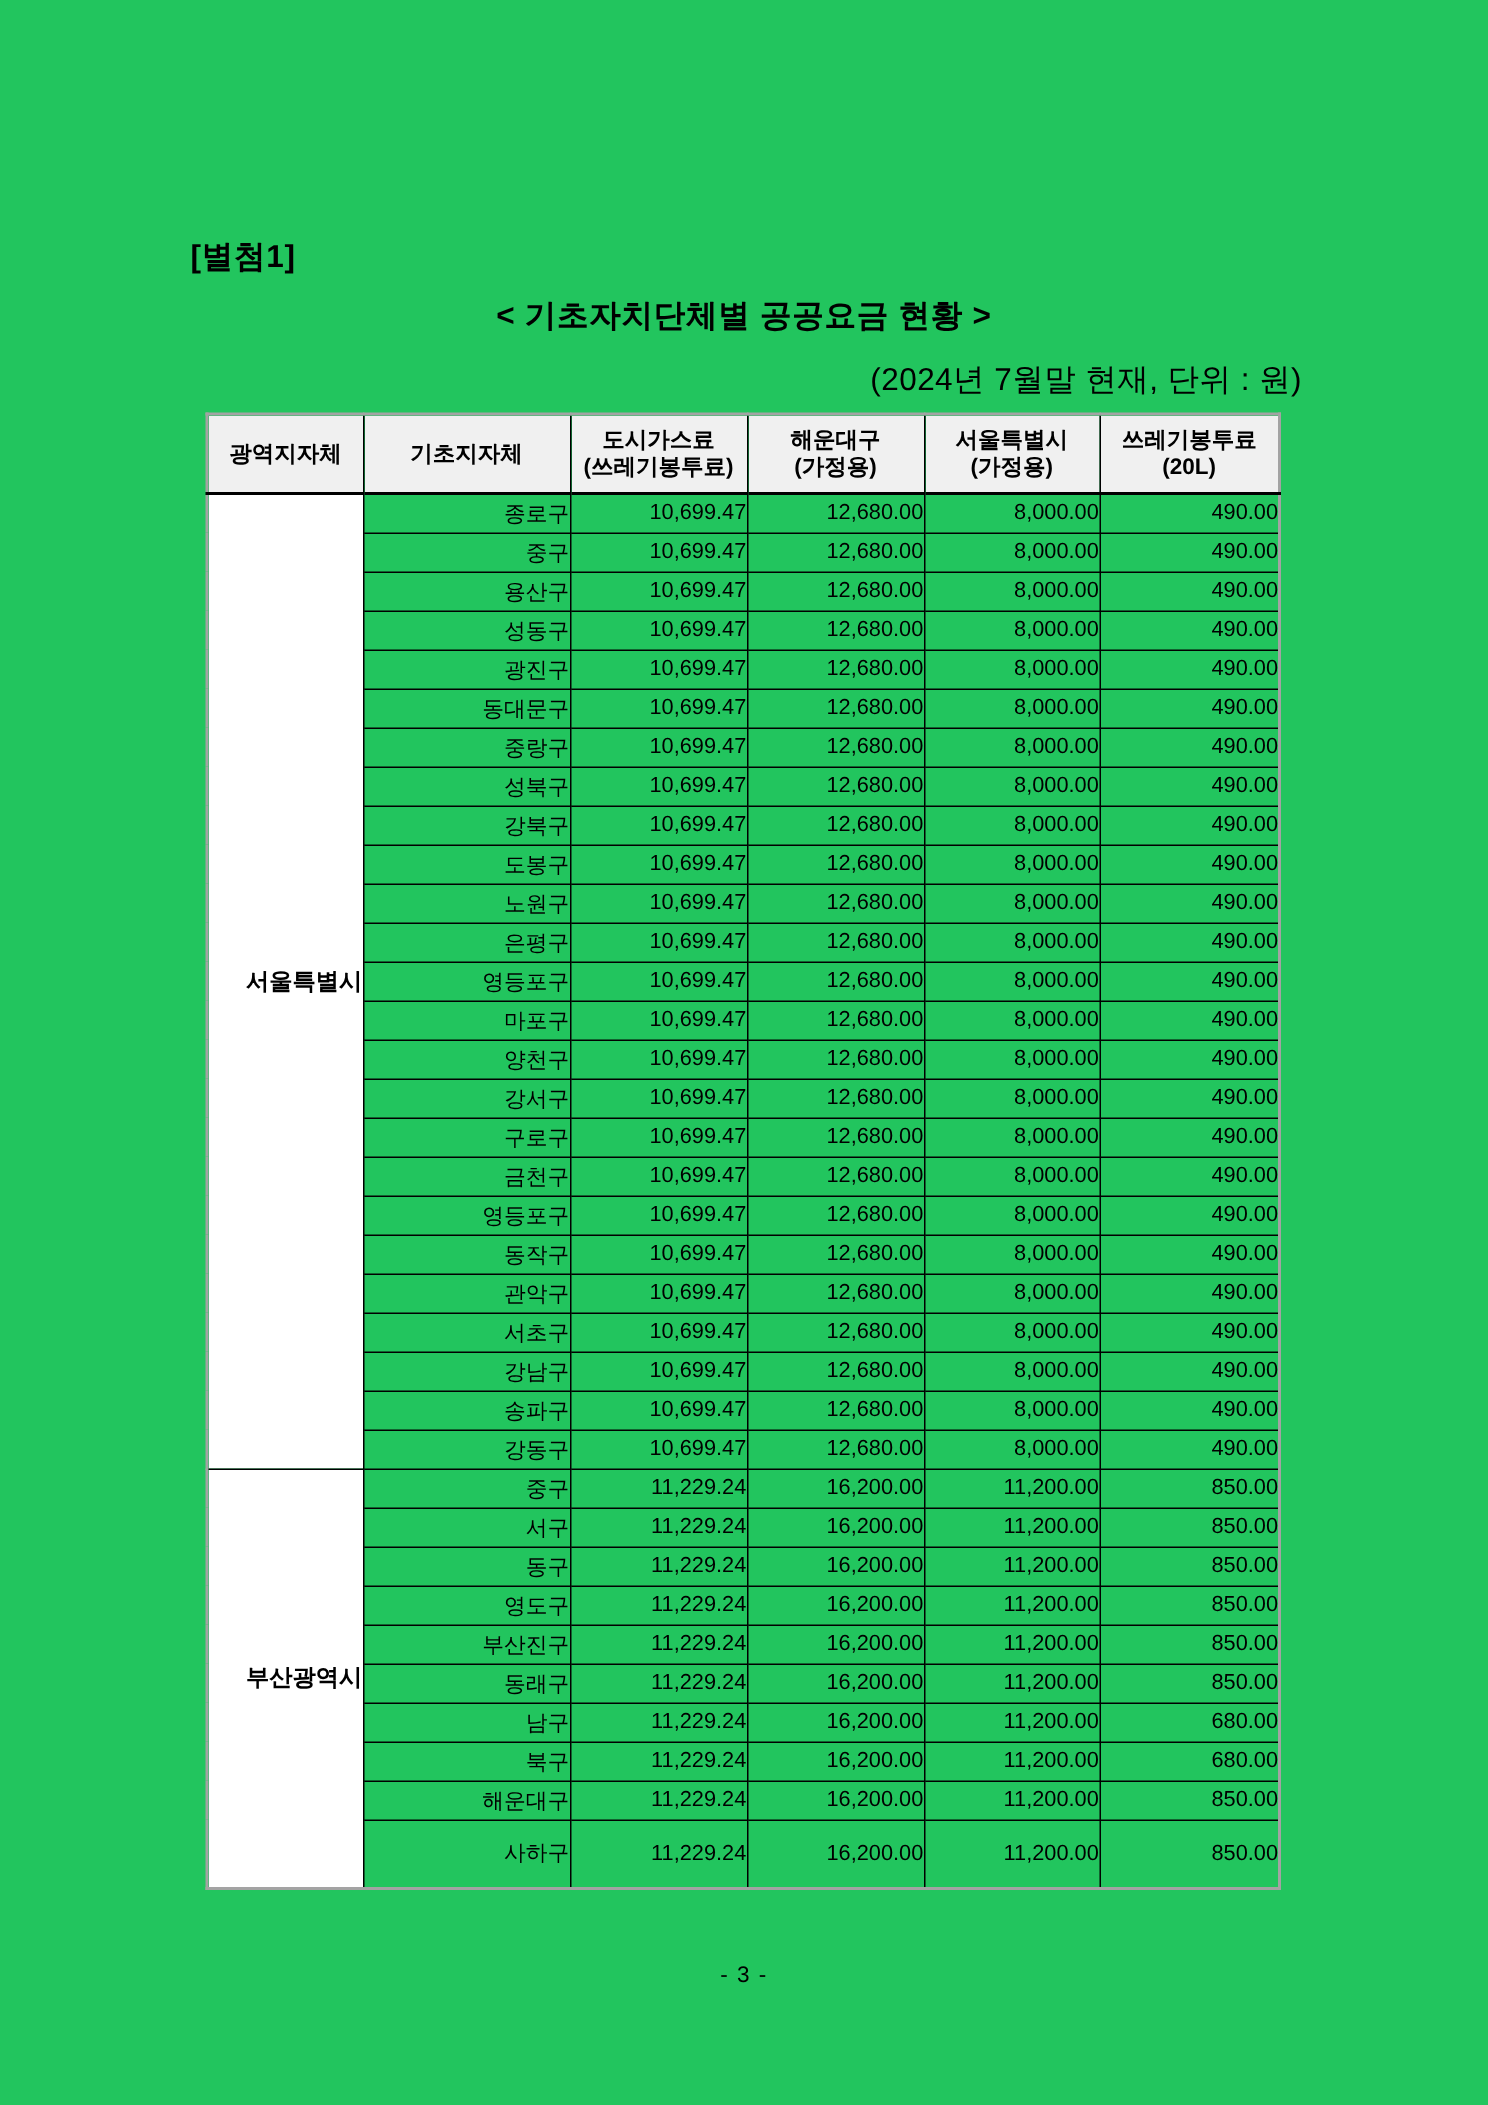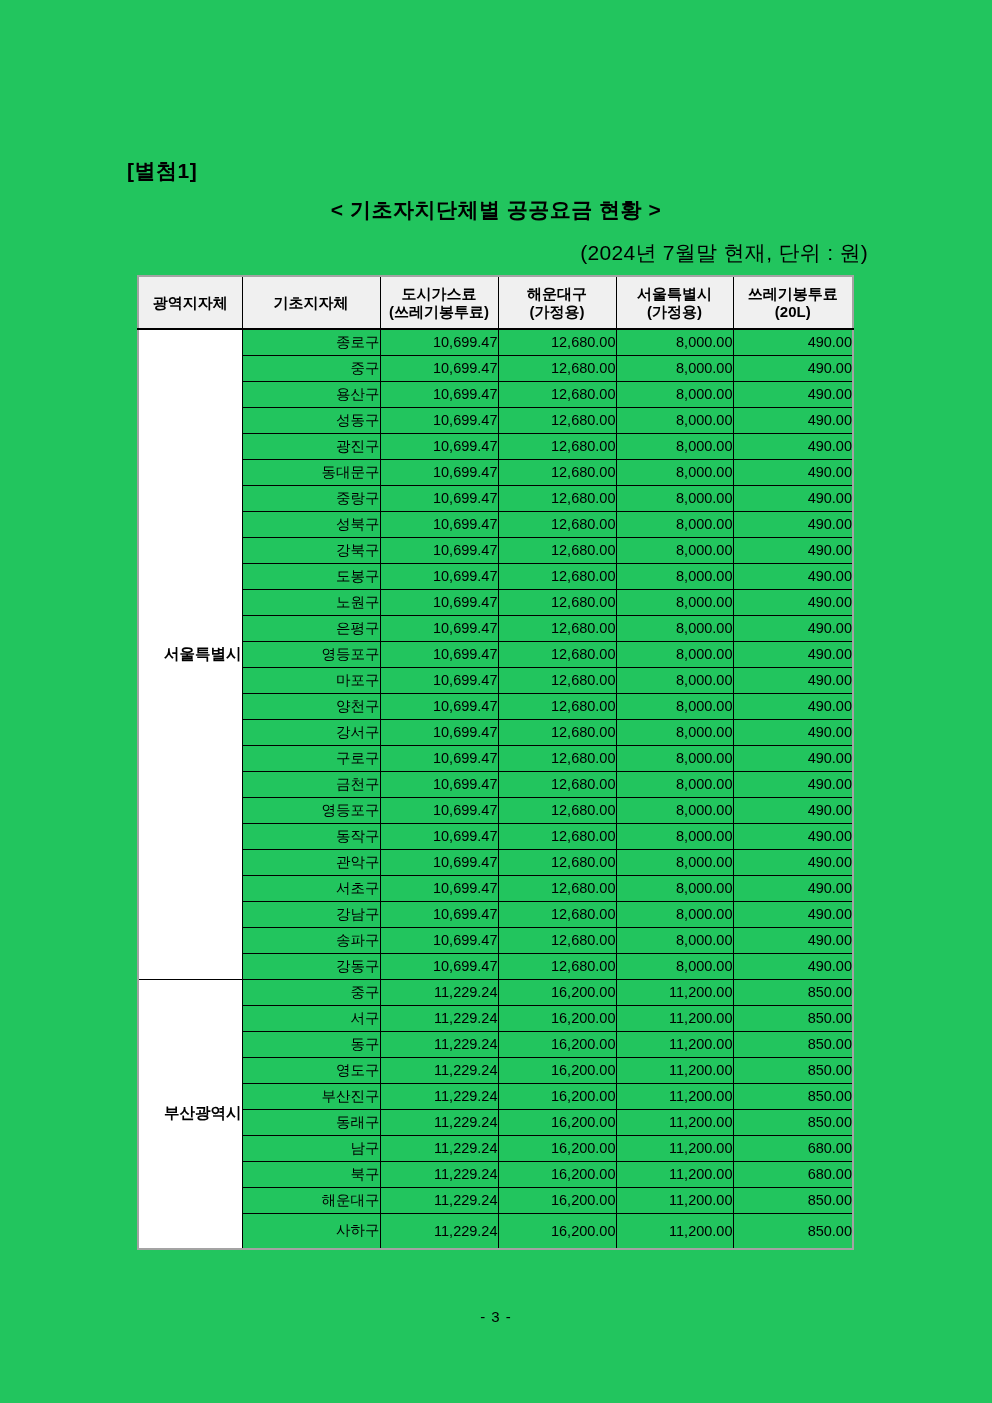--- a/index.html
+++ b/index.html
@@ -60,21 +60,21 @@
     background: #f0f0f0;
     font-size: 15px;
     font-weight: bold;
     text-align: center;
     vertical-align: middle;
     white-space: pre-line;
     line-height: 1.18;
     border-bottom: 2px solid #000000;
   }
   .fees-table tbody tr { height: 26px; }
-  .fees-table tbody tr:last-child { height: 36px; border-radius: 15px; }
+  .fees-table tbody tr:last-child { height: 46px; border-radius: 15px; }
   .region-cell {
     font-size: 15.5px;
     font-weight: bold;
     text-align: right;
     vertical-align: middle;
     background: #ffffff;
   }
   .district-cell {
     font-size: 14.5px;
     text-align: right;

